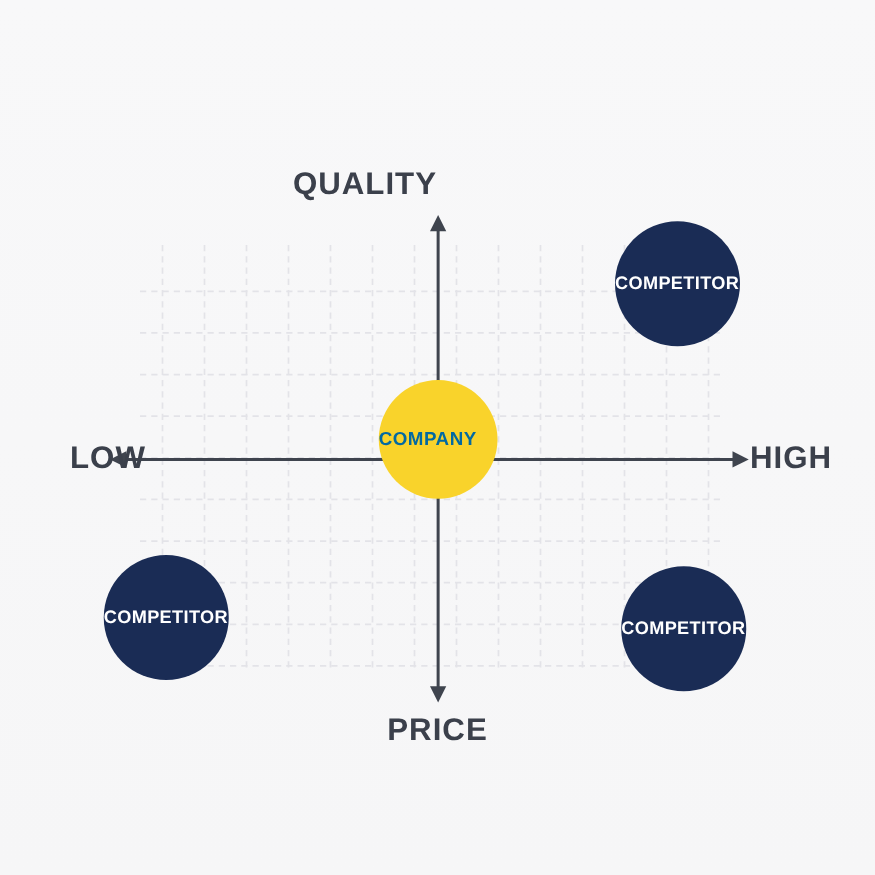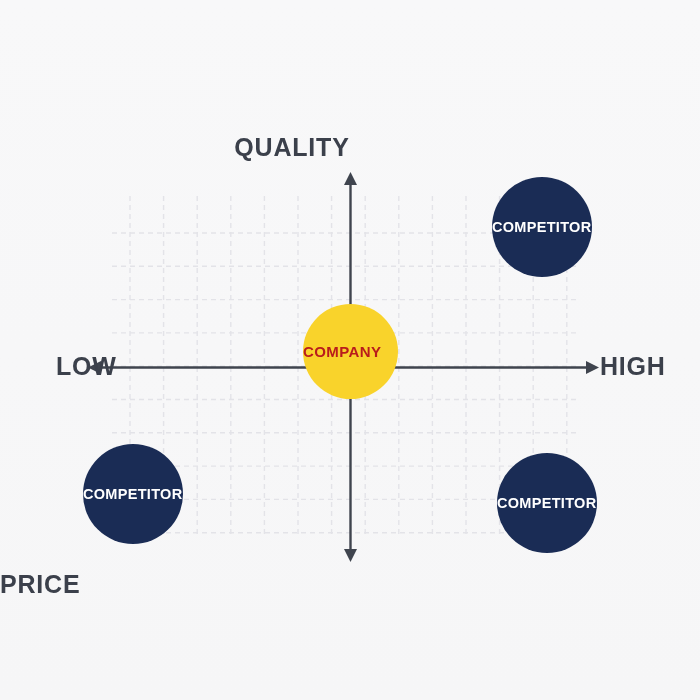--- a/index.html
+++ b/index.html
@@ -38,38 +38,38 @@
   }
   .axis-label {
     position: absolute;
     font-weight: bold;
     color: #3b404b;
     font-size: 25px;
     letter-spacing: 0.8px;
     white-space: nowrap;
   }
   .axis-label.top    { top: 133px; left: 0; width: 584px; text-align: center; }
-  .axis-label.bottom { top: 570px; left: 0; width: 700px; }
+  .axis-label.bottom { top: 570px; left: 0; width: 700px; text-align: center; }
   .axis-label.left   { top: 352px; left: 22px; margin-left: 34px; }
   .axis-label.right  { top: 352px; left: 600px; }
   .bubble {
     position: absolute;
     border-radius: 50%;
     display: flex;
     align-items: center;
     justify-content: flex-start;
     font-weight: bold;
     text-align: center;
     white-space: nowrap;
   }
   .bubble.company {
     left: 303px; top: 304px;
     width: 95px; height: 95px;
     background: #f9d32b;
-    color: #b91c1c;
+    color: #0369a1;
     font-size: 15px;
     letter-spacing: 0.4px;
   }
   .bubble.competitor {
     width: 100px; height: 100px;
     background: #1a2c55;
     color: #ffffff;
     font-size: 14.5px;
     letter-spacing: 0.3px;
   }

